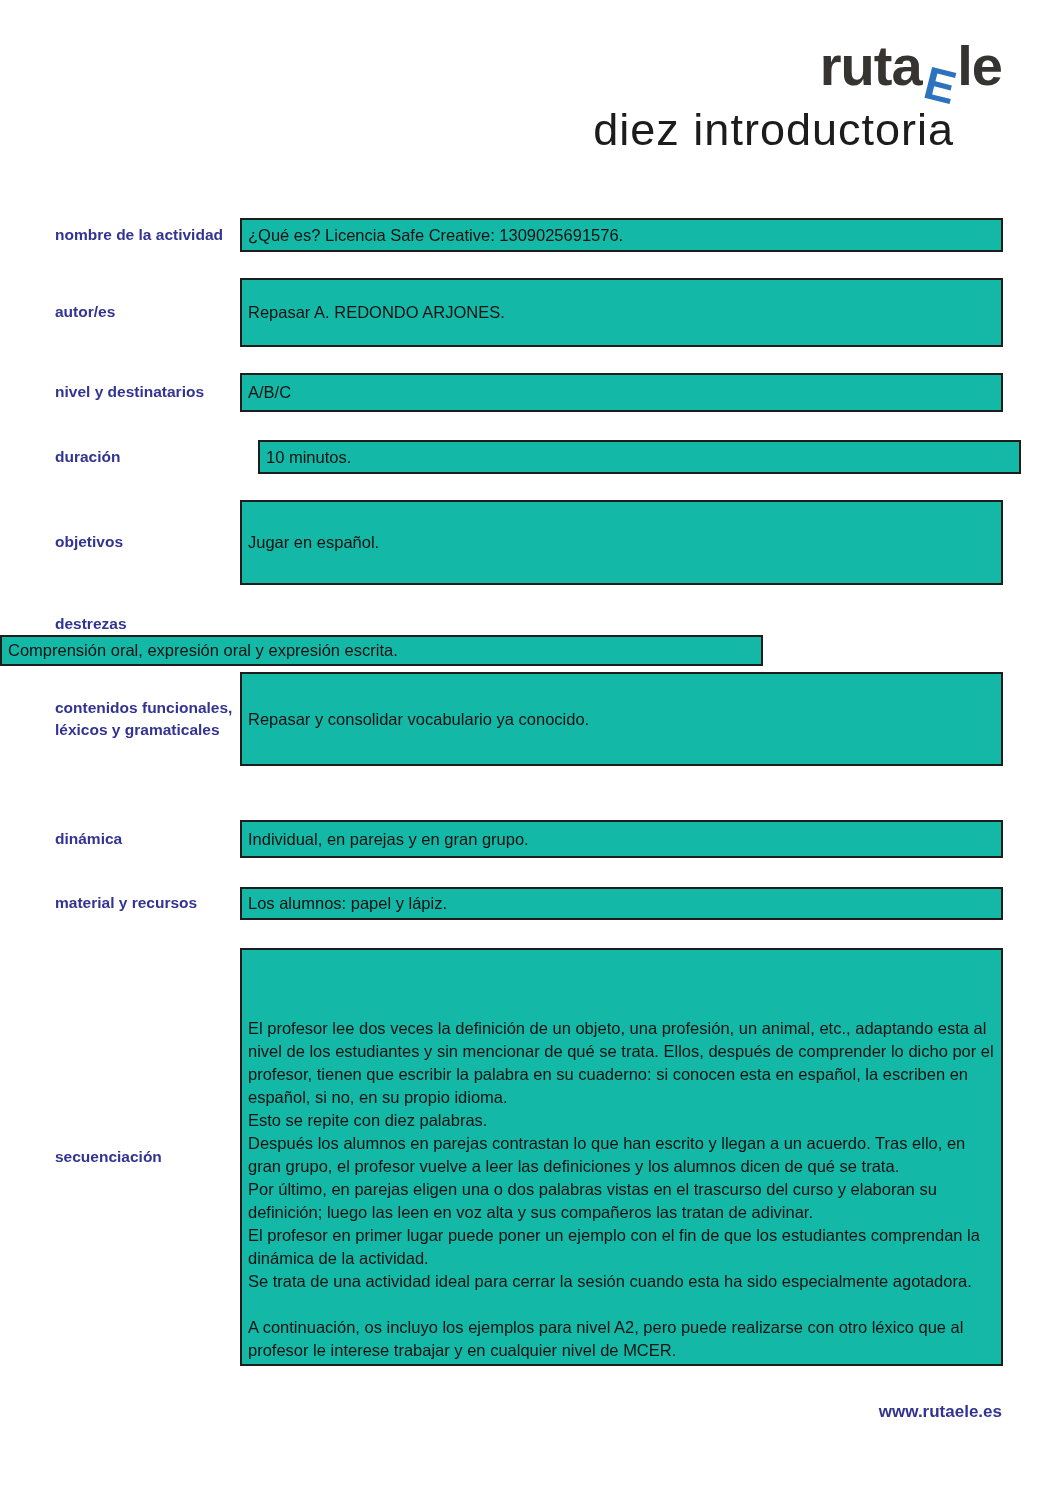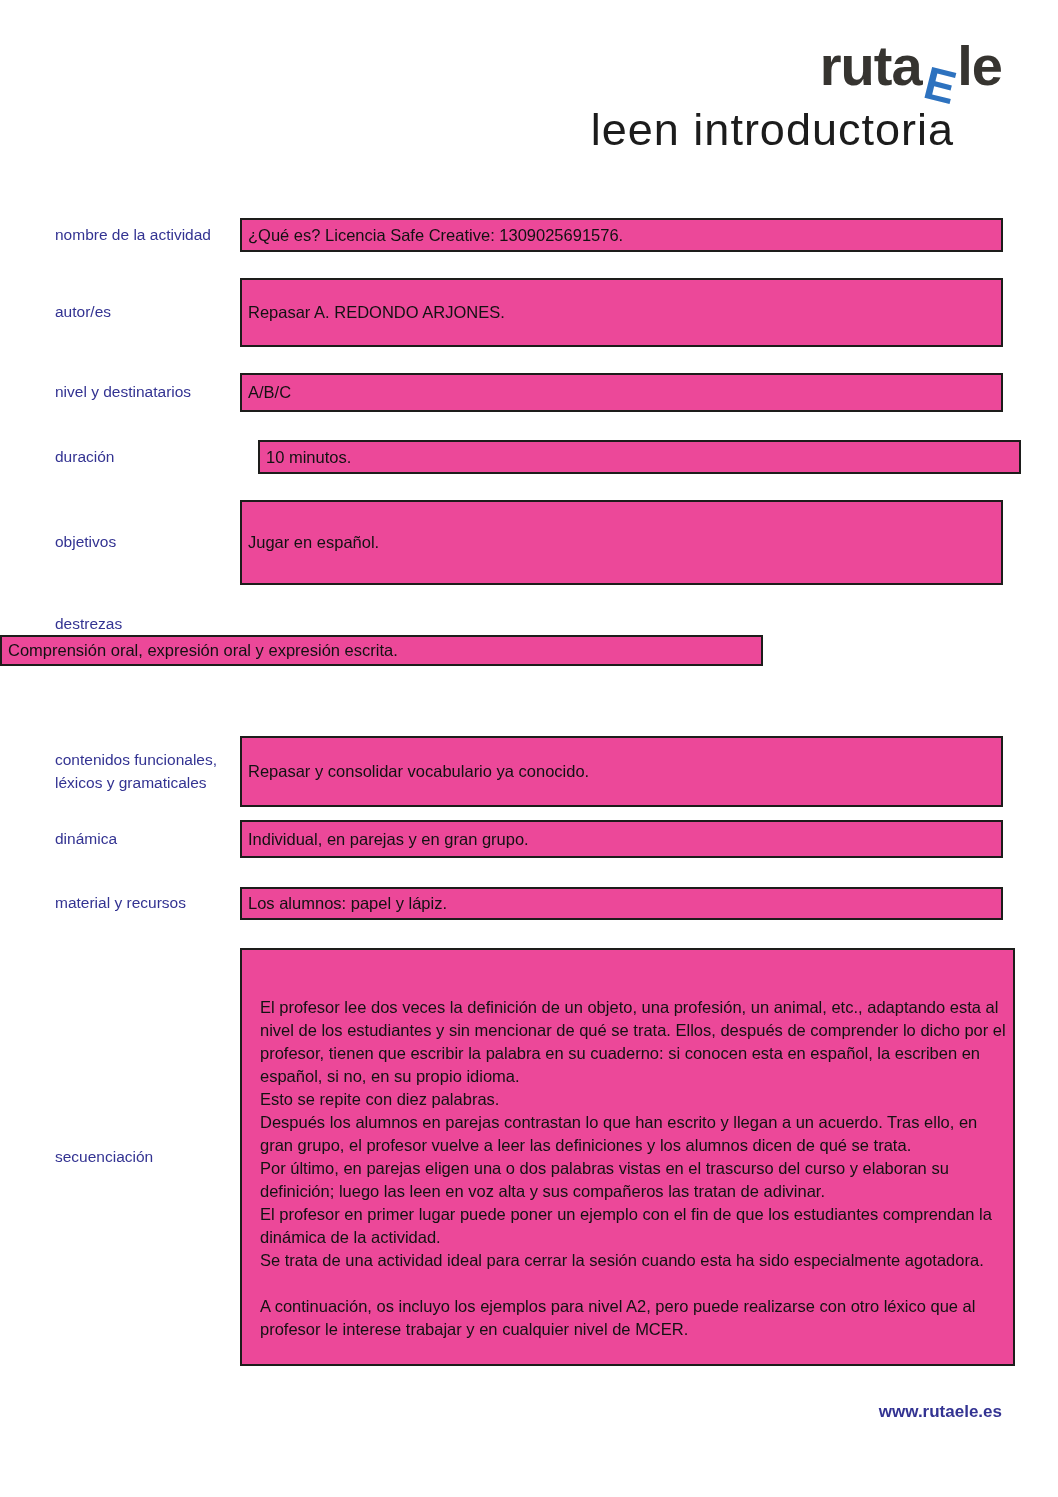--- a/index.html
+++ b/index.html
@@ -35,73 +35,73 @@
   }
   
   .row{
     position:absolute;left:0;width:1058px;
     display:flex;align-items:stretch;
   }
   .flabel{
     width:178px;
     padding-left:55px;padding-right:7px;
     display:flex;align-items:center;
-    font-weight:normal;
+    font-weight:bold;
     font-size:15.5px;line-height:1.45;
     color:#333392;
   }
   .fbox{
     width:759px;
     border:2px solid #1d1d1b;
-    background:#ec4899;
+    background:#14b8a6;
     display:flex;align-items:center;
     box-sizing:content-box;
   }
   .fvalue{
     padding:2px 6px;
     font-size:16.5px;
     color:#121212;
     line-height:1.35;
   }
-  .fbox.top-align{align-items:center;padding-left:12px;}
+  .fbox.top-align{align-items:flex-end;}
   .fbox.top-align .fvalue{
     padding-top:24px;
     white-space:pre-line;
     font-size:16.5px;
     line-height:23px;
   }
   
   .r0{top:218px;height:34px;}
   .r1{top:278px;height:69px;}
   .r2{top:373px;height:39px;}
   .r3{top:440px;height:34px;gap:18px;}
   .r4{top:500px;height:85px;}
   .r5{top:613px;height:69px;flex-direction:column;}
-  .r6{top:736px;height:71px;}
+  .r6{top:672px;height:94px;}
   .r7{top:820px;height:38px;}
   .r8{top:887px;height:33px;}
   .r9{top:948px;height:418px;}
   
   .footer{
     position:absolute;top:1402px;right:56px;
     font-weight:bold;font-size:17px;
     color:#333392;
     text-decoration:none;
     margin-left:8px;
   }
 </style>
 </head>
 <body>
 
 <div class="page">
 
   <div class="logo">
     <span>ruta</span><span class="accent">E</span><span>le</span>
   </div>
-  <div class="subtitle">leen introductoria</div>
+  <div class="subtitle">diez introductoria</div>
 
   <div class="row r0">
     <div class="flabel">nombre de la actividad</div>
     <div class="fbox">
       <div class="fvalue">¿Qué es? Licencia Safe Creative: 1309025691576.</div>
     </div>
   </div>
 
   <div class="row r1">
     <div class="flabel">autor/es</div>

